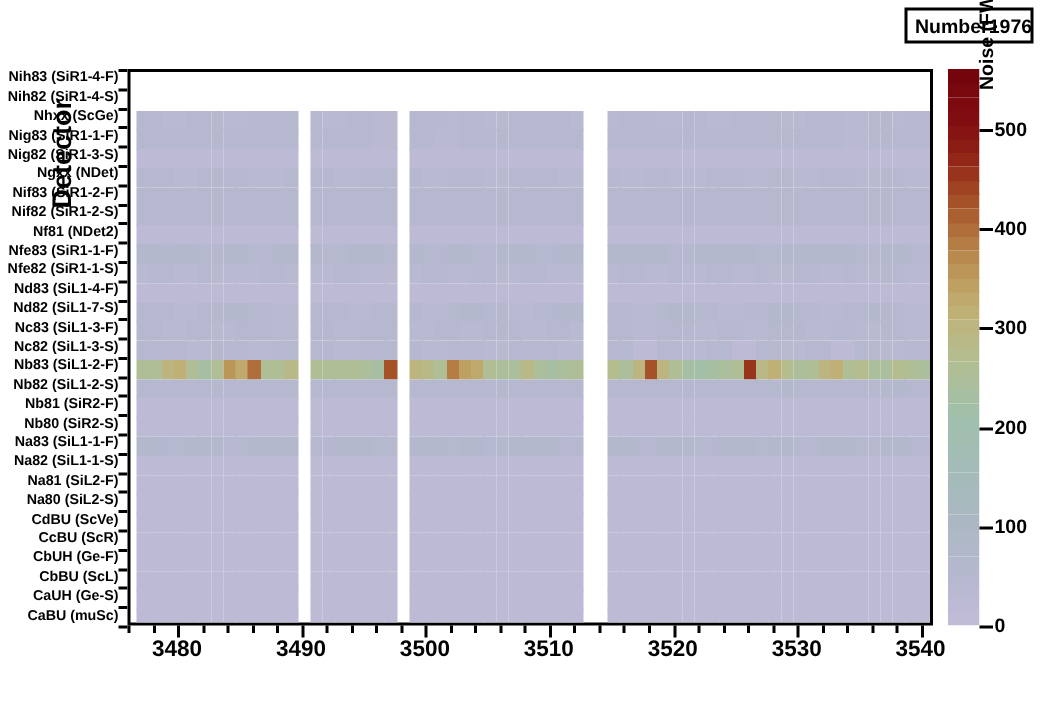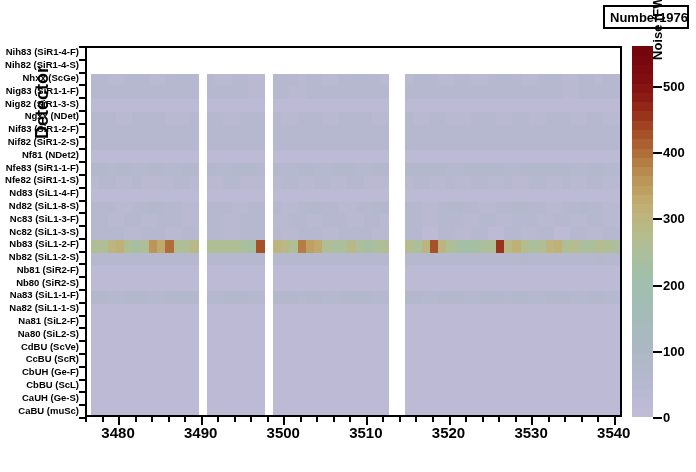--- a/index.html
+++ b/index.html
@@ -97,21 +97,21 @@
       <div class="ylab" style="top:90.95px;">Nif82 (SiR1-2-S)</div>
       <div class="ytick" style="top:89.55px;"></div>
       <div class="ylab" style="top:103.74px;">Nf81 (NDet2)</div>
       <div class="ytick" style="top:102.34px;"></div>
       <div class="ylab" style="top:116.53px;">Nfe83 (SiR1-1-F)</div>
       <div class="ytick" style="top:115.14px;"></div>
       <div class="ylab" style="top:129.33px;">Nfe82 (SiR1-1-S)</div>
       <div class="ytick" style="top:127.93px;"></div>
       <div class="ylab" style="top:142.12px;">Nd83 (SiL1-4-F)</div>
       <div class="ytick" style="top:140.72px;"></div>
-      <div class="ylab" style="top:154.91px;">Nd82 (SiL1-8-S)</div>
+      <div class="ylab" style="top:154.91px;">Nd82 (SiL1-7-S)</div>
       <div class="ytick" style="top:153.52px;"></div>
       <div class="ylab" style="top:167.71px;">Nc83 (SiL1-3-F)</div>
       <div class="ytick" style="top:166.31px;"></div>
       <div class="ylab" style="top:180.50px;">Nc82 (SiL1-3-S)</div>
       <div class="ytick" style="top:179.10px;"></div>
       <div class="ylab" style="top:193.29px;">Nb83 (SiL1-2-F)</div>
       <div class="ytick" style="top:191.90px;"></div>
       <div class="ylab" style="top:206.09px;">Nb82 (SiL1-2-S)</div>
       <div class="ytick" style="top:204.69px;"></div>
       <div class="ylab" style="top:218.88px;">Nb81 (SiR2-F)</div>

